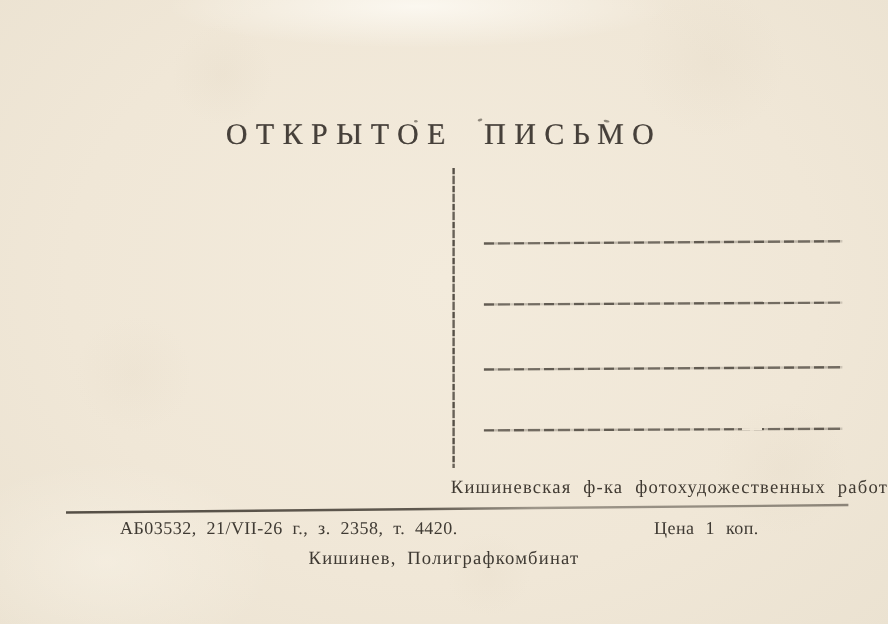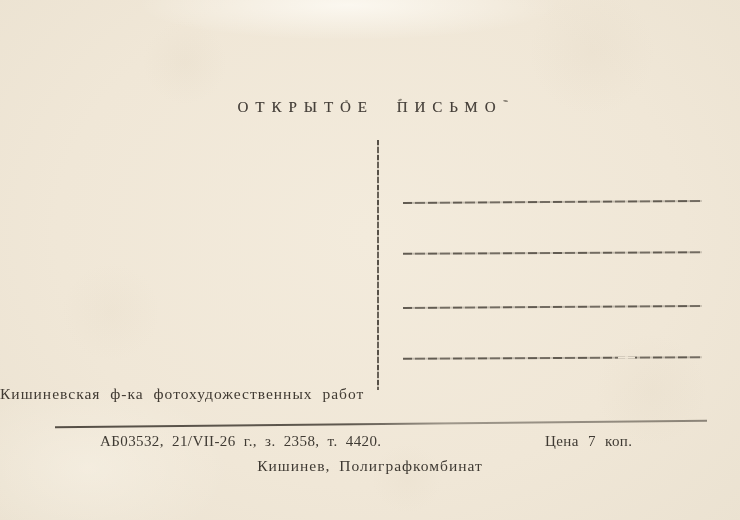--- a/index.html
+++ b/index.html
@@ -32,21 +32,21 @@
       radial-gradient(circle 80px at 88% 75%, rgba(205,190,165,0.09), transparent 70%),
       radial-gradient(circle 50px at 55% 92%, rgba(205,190,165,0.08), transparent 70%);
   }
 
   .title {
     position: absolute;
     top: 99px;
     left: 0;
     width: 100%;
     text-align: center;
-    font-size: 15px;
+    font-size: 25px;
     letter-spacing: 7px;
     word-spacing: 12px;
     color: #46403a;
     text-shadow: 0.3px 0.3px 0.3px rgba(70,64,58,0.45);
   }
   
   .speck {
     position: absolute;
     background: rgba(62,56,48,0.55);
     border-radius: 50%;
@@ -95,24 +95,24 @@
         90deg,
         rgba(62,56,48,0.80) 0px, rgba(62,56,48,0.80) 9px,
         rgba(62,56,48,0.28) 9px, rgba(62,56,48,0.28) 12px,
         rgba(62,56,48,0.70) 12px, rgba(62,56,48,0.70) 22px,
         rgba(62,56,48,0.20) 22px, rgba(62,56,48,0.20) 25px
       );
   }
 
   .publisher-line {
     position: absolute;
-    top: 385px;
+    top: 398px;
     left: 0;
     width: 100%;
-    text-align: left;
+    text-align: right;
     font-size: 15.5px;
     letter-spacing: 1px;
     word-spacing: 5px;
     color: #403a32;
   }
 
   .bottom-rule {
     position: absolute;
     left: 55px;
     top: 423px;
@@ -175,17 +175,17 @@
   <div class="address-line l2"></div>
   <div class="address-line l3"></div>
   <div class="address-line l4"></div>
 
   <div class="publisher-line">Кишиневская ф-ка фотохудожественных работ</div>
 
   <div class="bottom-rule"></div>
 
   <div class="imprint">АБ03532, 21/VII-26 г., з. 2358, т. 4420.</div>
 
-  <div class="price">Цена 7 коп.</div>
+  <div class="price">Цена 1 коп.</div>
 
   <div class="city-line">Кишинев, Полиграфкомбинат</div>
 
 </div>
 
 </body></html>

